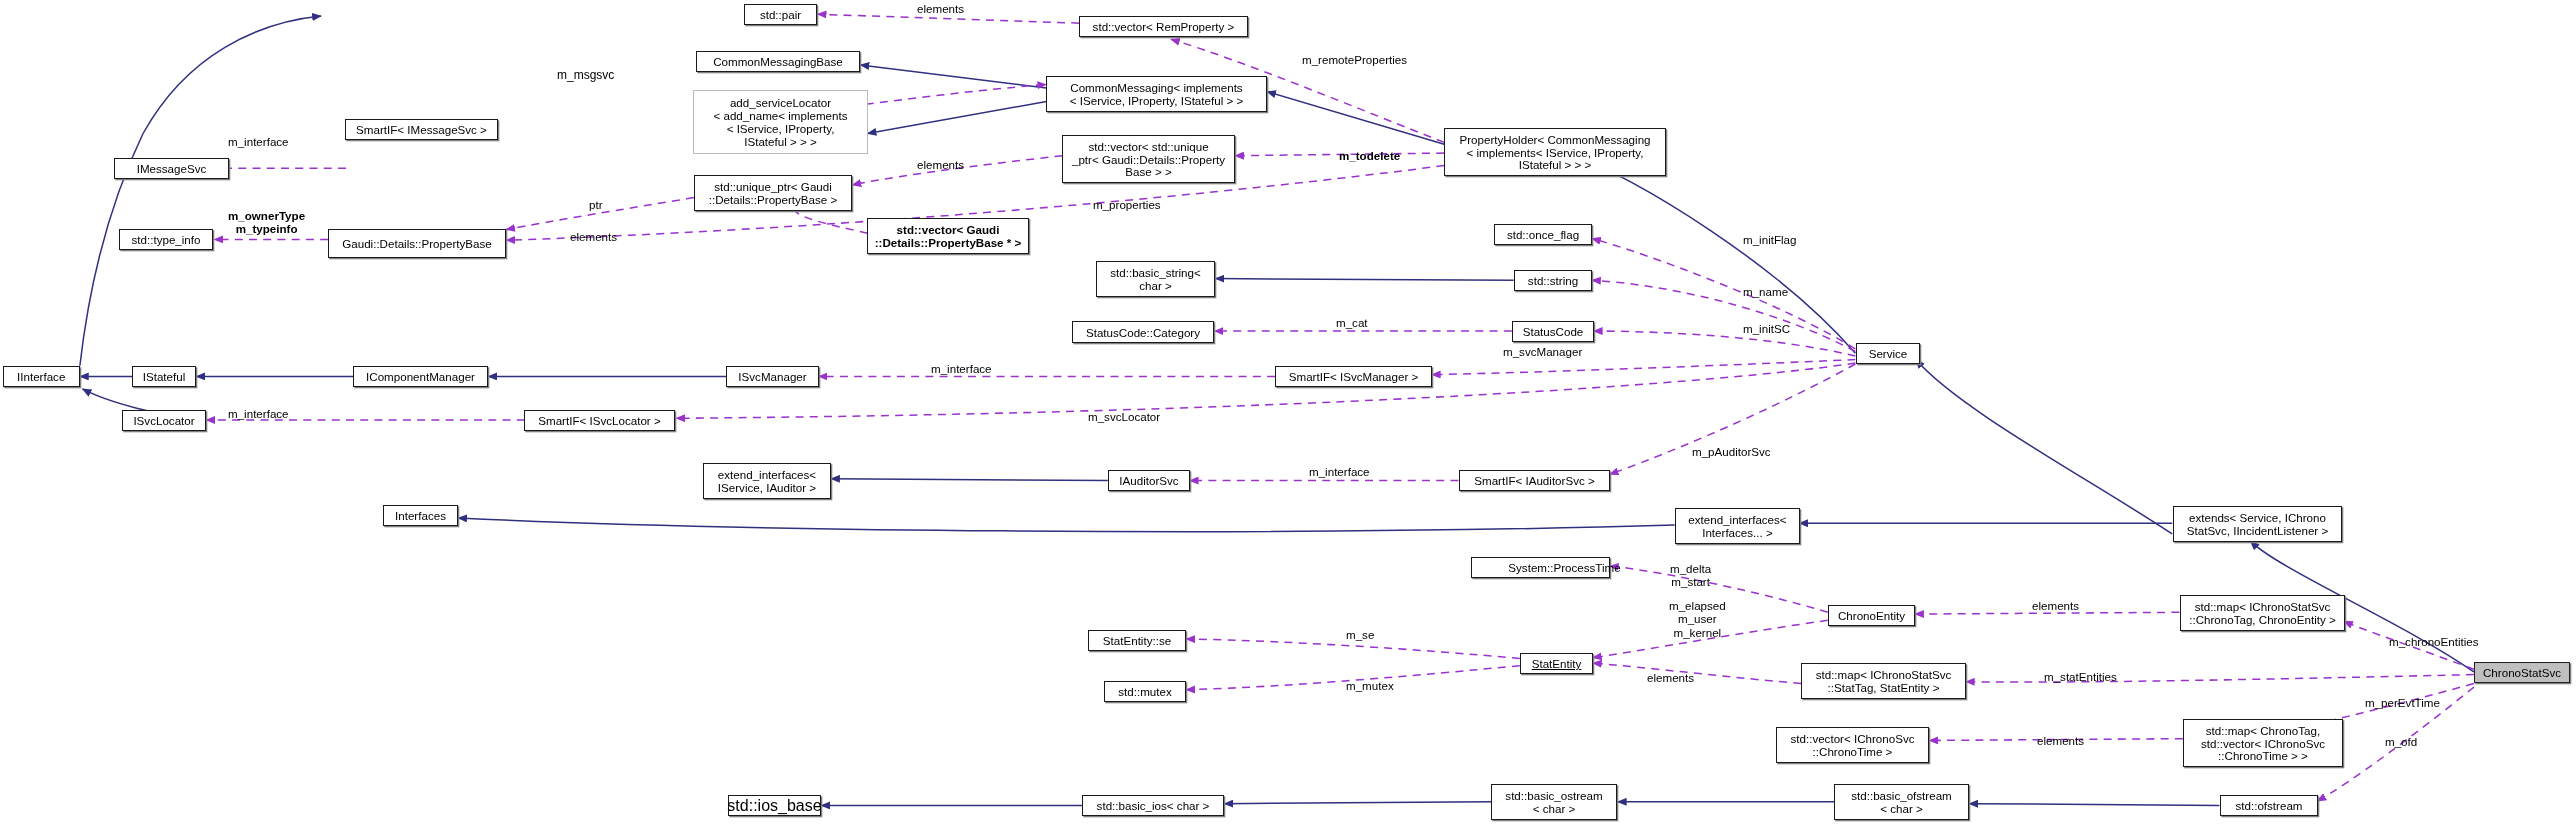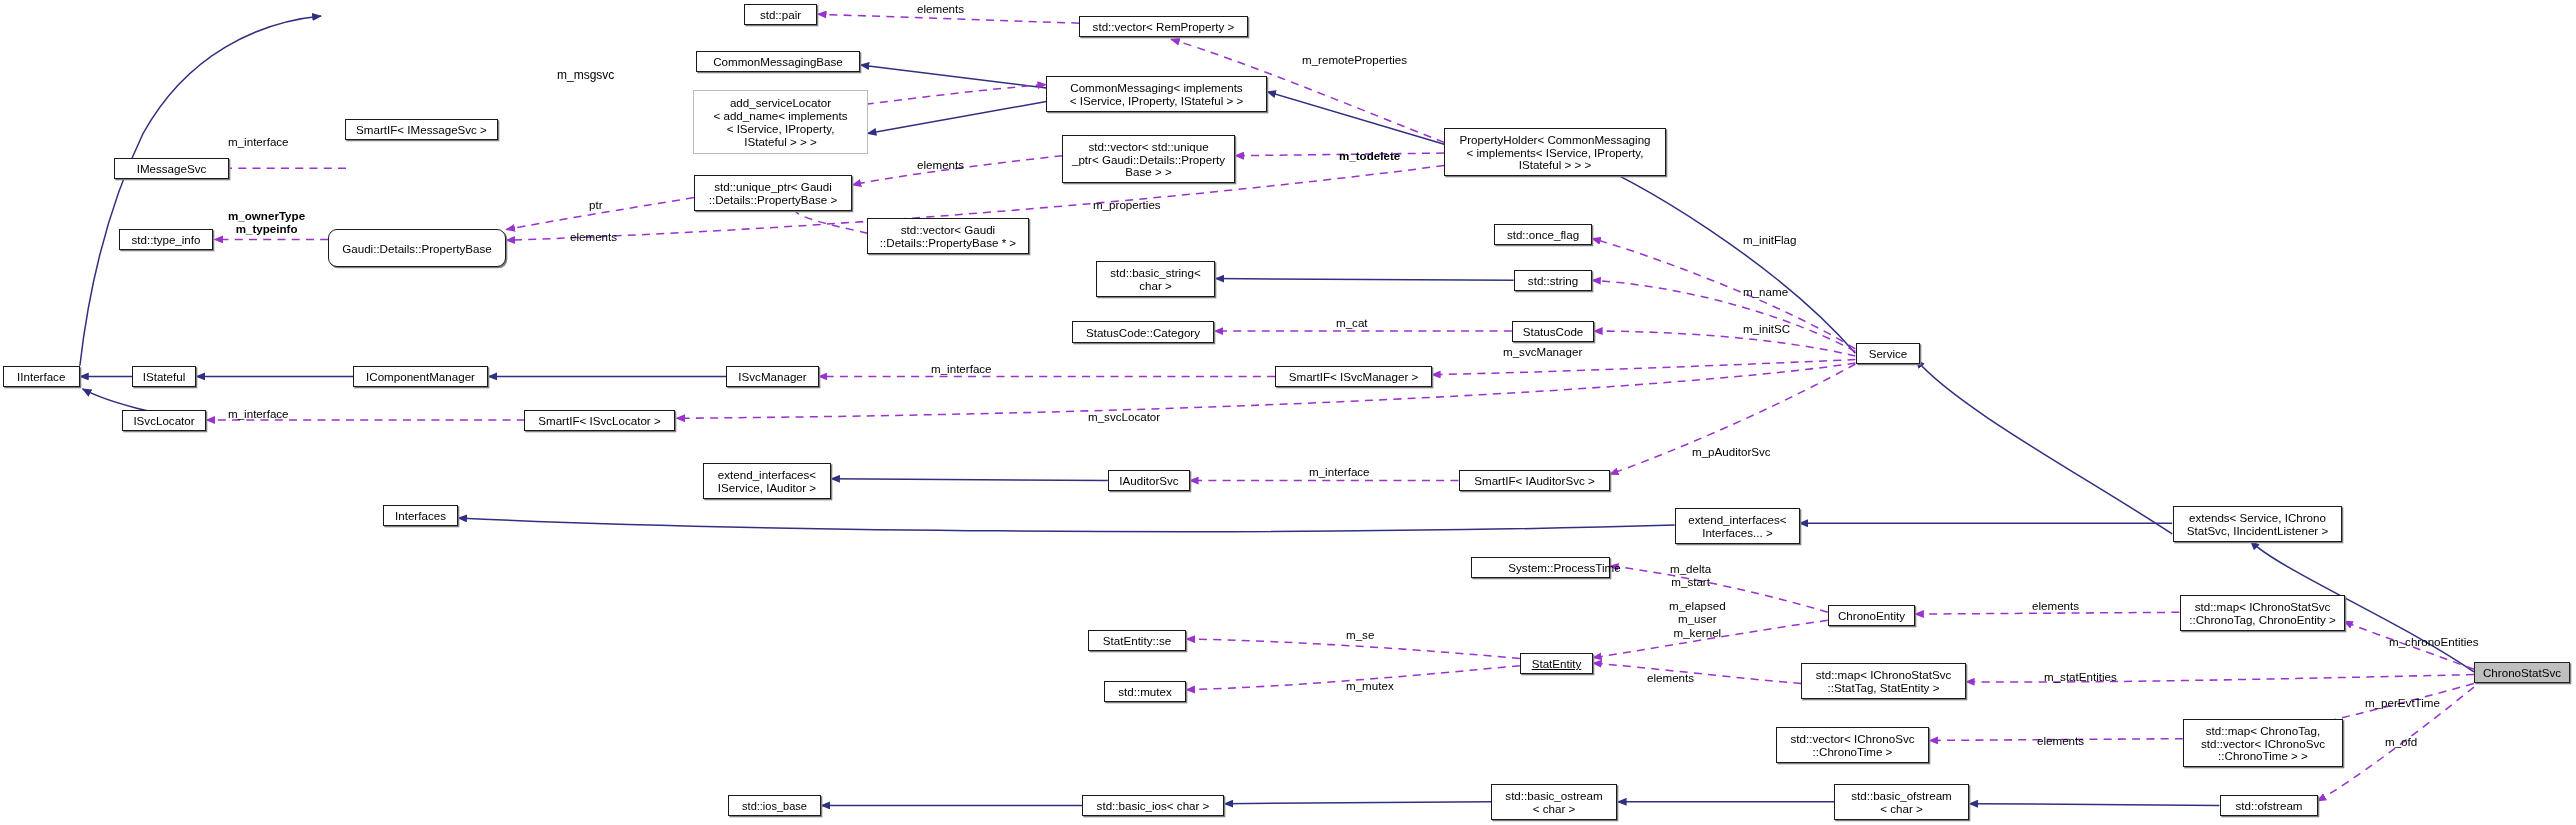--- a/index.html
+++ b/index.html
@@ -125,22 +125,22 @@
 &lt; implements&lt; IService, IProperty,
 IStateful &gt; &gt; &gt;</div>
       <div class="node solidbox" style="left: 114px; top: 158px; width: 115px; height: 21.4px; font-size: 11.6px;">IMessageSvc</div>
       <div class="node solidbox" style="left: 1062px; top: 135px; width: 173px; height: 48px; font-size: 11.6px;">std::vector&lt; std::unique
 _ptr&lt; Gaudi::Details::Property
 Base &gt; &gt;</div>
       <div class="node solidbox" style="left: 694px; top: 175px; width: 158px; height: 36px; font-size: 11.6px;">std::unique_ptr&lt; Gaudi
 ::Details::PropertyBase &gt;</div>
       <div class="node solidbox" style="left: 1494px; top: 224px; width: 98px; height: 21.4px; font-size: 11.6px;">std::once_flag</div>
       <div class="node solidbox" style="left: 119px; top: 229px; width: 94px; height: 21.4px; font-size: 11.6px;">std::type_info</div>
-      <div class="node solidbox" style="left: 328px; top: 229px; width: 178px; height: 38px; font-size: 11.6px; border-radius: 9px;">Gaudi::Details::PropertyBase</div>
-      <div class="node solidbox" style="left: 867px; top: 218px; width: 162px; height: 36px; font-size: 11.6px;">std::vector&lt; Gaudi
+      <div class="node solidbox" style="left: 328px; top: 229px; width: 178px; height: 29px; font-size: 11.6px;">Gaudi::Details::PropertyBase</div>
+      <div class="node solidbox" style="left: 867px; top: 218px; width: 162px; height: 36px; font-size: 11.6px; font-weight: bold;">std::vector&lt; Gaudi
 ::Details::PropertyBase * &gt;</div>
       <div class="node solidbox" style="left: 1096px; top: 261px; width: 119px; height: 36px; font-size: 11.6px;">std::basic_string&lt;
 char &gt;</div>
       <div class="node solidbox" style="left: 1514px; top: 270px; width: 78px; height: 21.4px; font-size: 11.6px;">std::string</div>
       <div class="node solidbox" style="left: 1072px; top: 321px; width: 142px; height: 22px; font-size: 11.6px;">StatusCode::Category</div>
       <div class="node solidbox" style="left: 1512px; top: 321px; width: 82px; height: 21.4px; font-size: 11.6px;">StatusCode</div>
       <div class="node solidbox" style="left: 2.7px; top: 366px; width: 77px; height: 21.4px; font-size: 11.6px;">IInterface</div>
       <div class="node solidbox" style="left: 132px; top: 366px; width: 64px; height: 21.4px; font-size: 11.6px;">IStateful</div>
       <div class="node solidbox" style="left: 353px; top: 366px; width: 135px; height: 21.4px; font-size: 11.6px;">IComponentManager</div>
       <div class="node solidbox" style="left: 726px; top: 366px; width: 93px; height: 21.4px; font-size: 11.6px;">ISvcManager</div>
@@ -165,21 +165,21 @@
       <div class="node solidbox" style="left: 1520px; top: 653px; width: 73px; height: 21.4px; font-size: 11.6px; text-decoration: underline;">StatEntity</div>
       <div class="node solidbox" style="left: 1801px; top: 663px; width: 165px; height: 36px; font-size: 11.6px;">std::map&lt; IChronoStatSvc
 ::StatTag, StatEntity &gt;</div>
       <div class="node current solidbox" style="left: 2474px; top: 662px; width: 96px; height: 21.4px; font-size: 11.6px;">ChronoStatSvc</div>
       <div class="node solidbox" style="left: 1104px; top: 681px; width: 82px; height: 21.4px; font-size: 11.6px;">std::mutex</div>
       <div class="node solidbox" style="left: 1776px; top: 727px; width: 153px; height: 36px; font-size: 11.6px;">std::vector&lt; IChronoSvc
 ::ChronoTime &gt;</div>
       <div class="node solidbox" style="left: 2183px; top: 719px; width: 160px; height: 48px; font-size: 11.6px;">std::map&lt; ChronoTag,
 std::vector&lt; IChronoSvc
 ::ChronoTime &gt; &gt;</div>
-      <div class="node solidbox" style="left: 728px; top: 795px; width: 93px; height: 21.4px; font-size: 11px;">std::ios_base</div>
+      <div class="node solidbox" style="left: 728px; top: 795px; width: 93px; height: 21.4px; font-size: 16px;">std::ios_base</div>
       <div class="node solidbox" style="left: 1082px; top: 795px; width: 142px; height: 21.4px; font-size: 11.6px;">std::basic_ios&lt; char &gt;</div>
       <div class="node solidbox" style="left: 1491px; top: 784px; width: 126px; height: 36px; font-size: 11.6px;">std::basic_ostream
 &lt; char &gt;</div>
       <div class="node solidbox" style="left: 1834px; top: 784px; width: 135px; height: 36px; font-size: 11.6px;">std::basic_ofstream
 &lt; char &gt;</div>
       <div class="node solidbox" style="left: 2220px; top: 795px; width: 98px; height: 21.4px; font-size: 11.6px;">std::ofstream</div>
     </div>
   <div id="labels-layer">
       <div class="elabel" style="left: 917px; top: 1.8px; font-size: 11.6px;">elements</div>
       <div class="elabel" style="left: 1302px; top: 53px; font-size: 11.6px;">m_remoteProperties</div>

